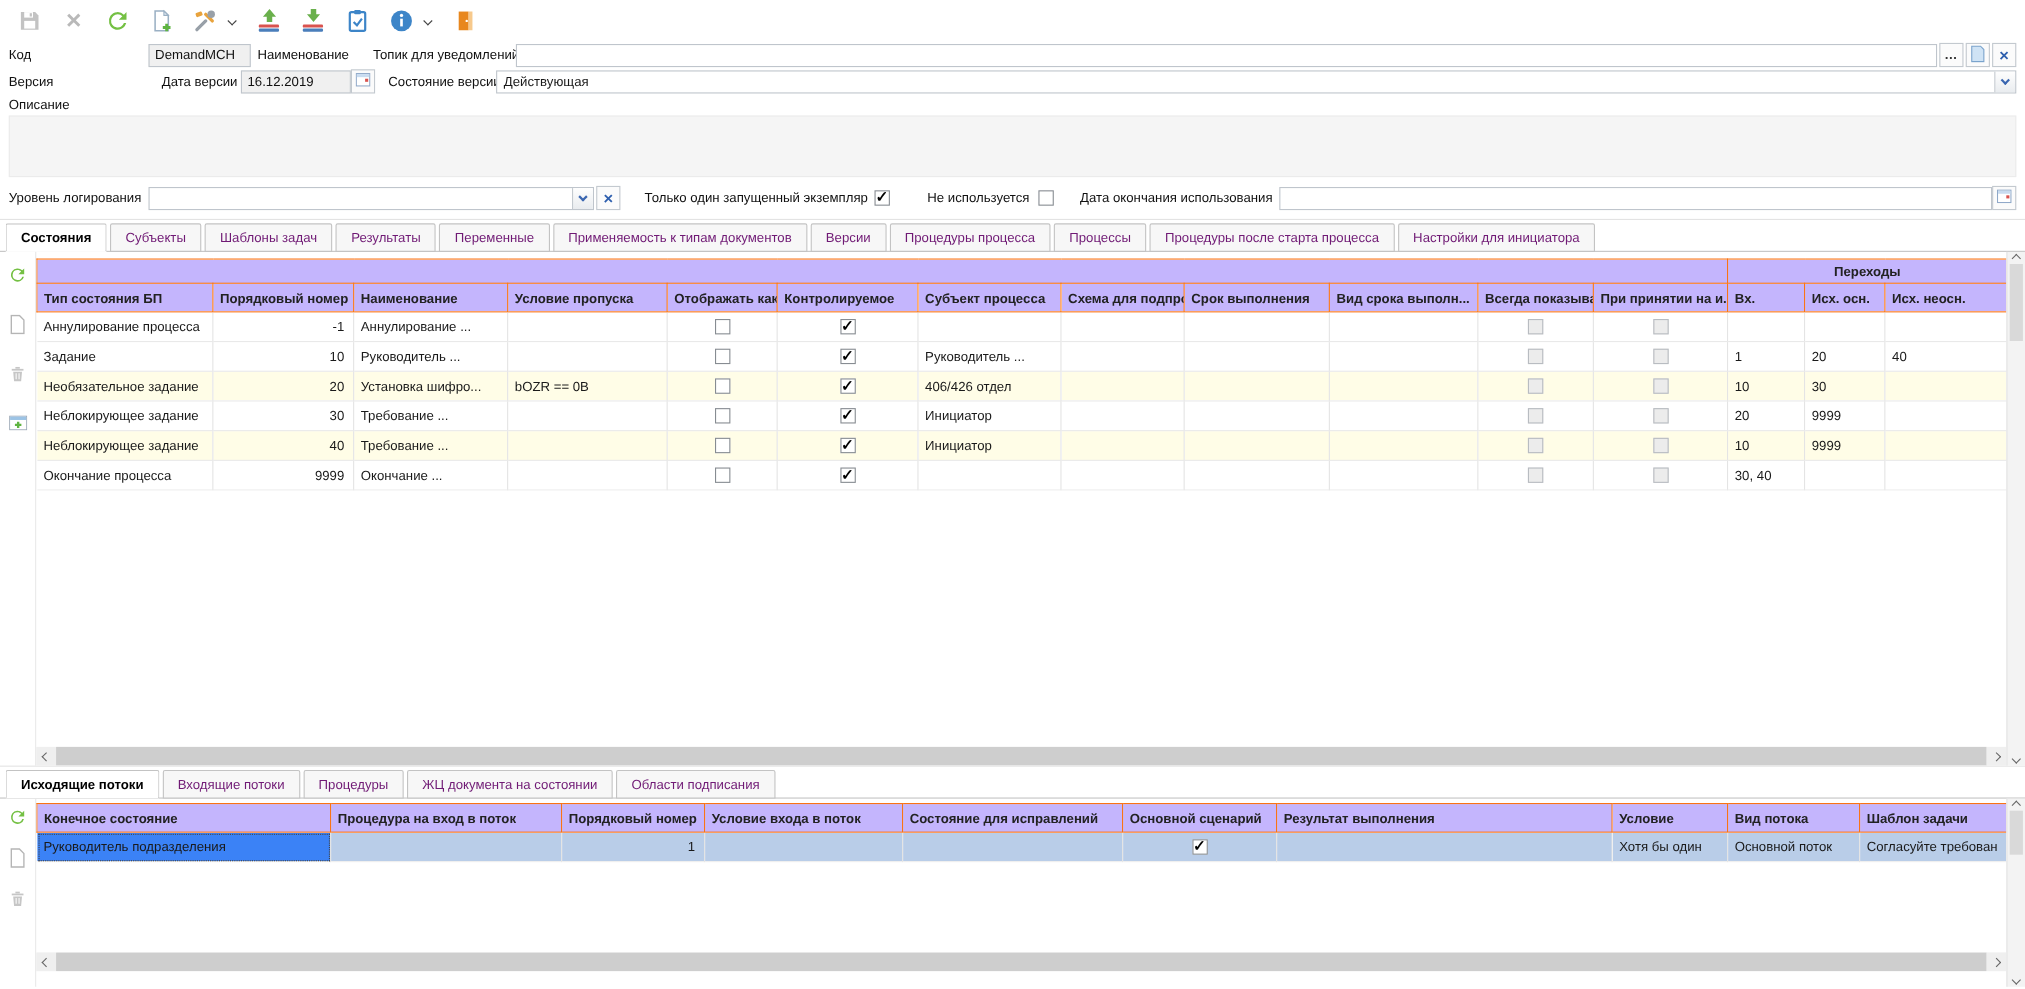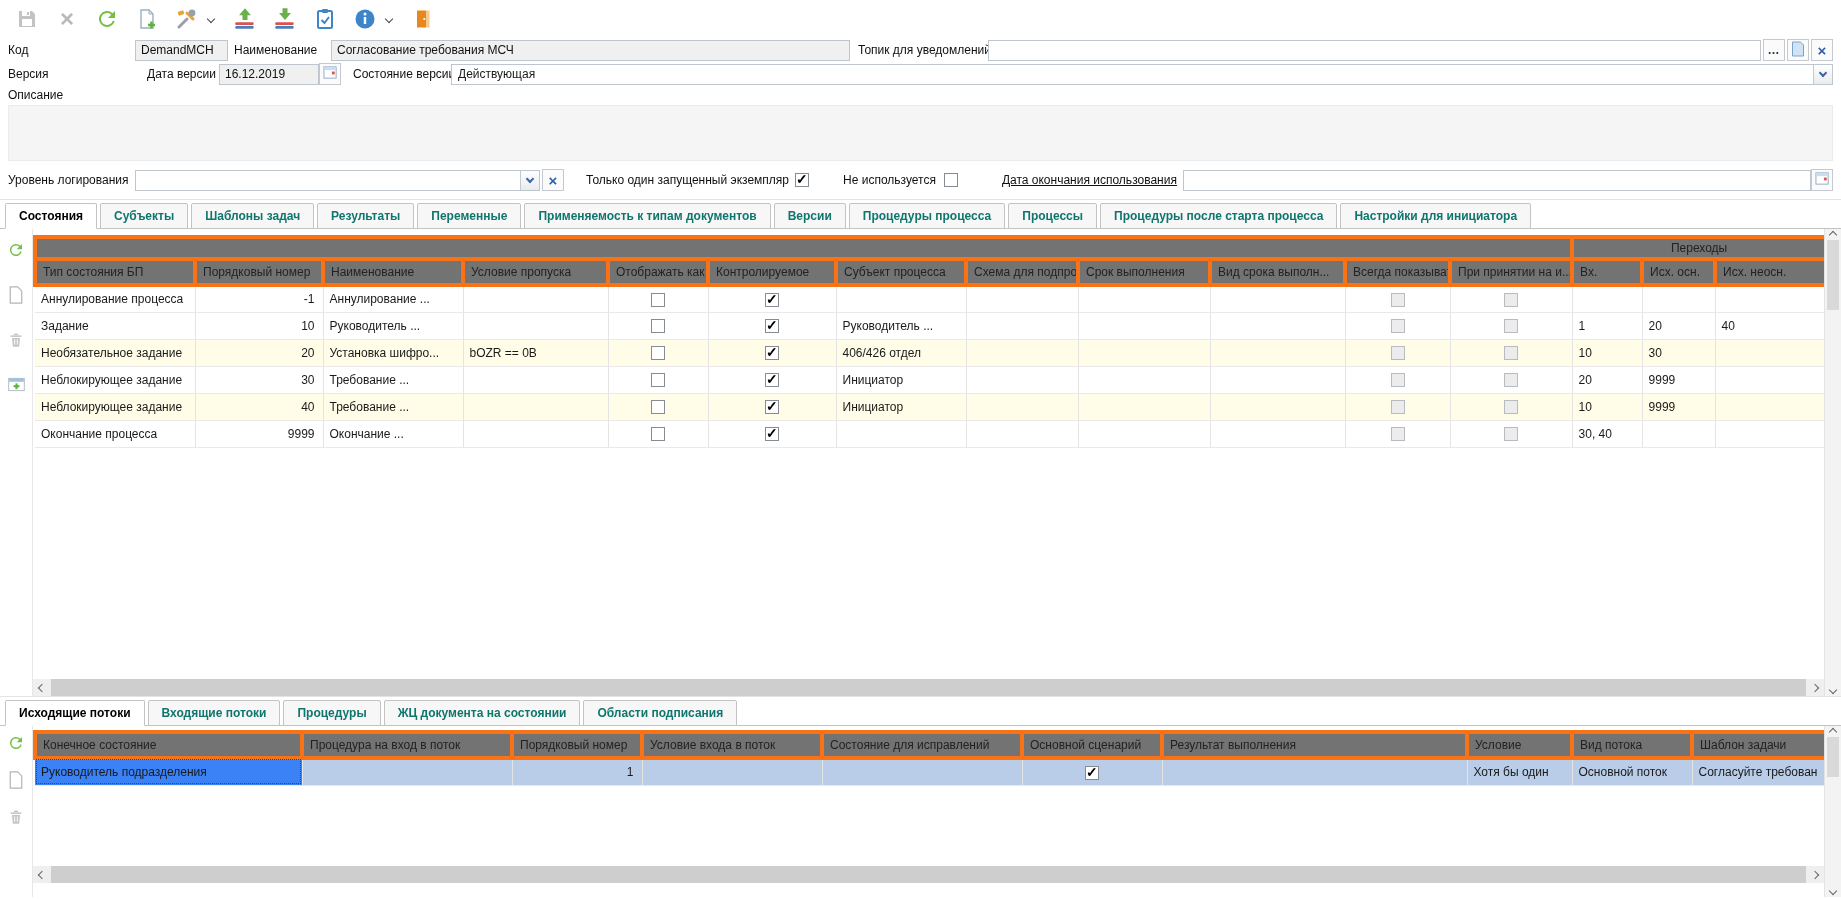--- a/index.html
+++ b/index.html
@@ -27,34 +27,34 @@
   .chev { width:6px; height:6px; border-right:2px solid #3a66b0; border-bottom:2px solid #3a66b0; transform:rotate(45deg); margin-top:-3px; }
   .sq { width:22px; height:22px; border:1px solid #c3c9cf; background:#fbfbfb; display:flex; align-items:center; justify-content:center; margin-left:2px; }
   .bluex { color:#2e5fae; font-weight:bold; font-size:15px; line-height:15px; }
   .dots { font-weight:bold; letter-spacing:1px; color:#333; line-height:8px; }
   .desc-box { margin:2px 8px 0 8px; height:56px; background:#f5f5f5; border:1px solid #ebebeb; }
   .cb { width:14px; height:14px; border:1px solid #878c92; background:#fff; position:relative; display:inline-block; vertical-align:middle; }
   .cb.checked::after { content:"✓"; position:absolute; left:0px; top:-3px; font-size:14px; font-weight:bold; color:#000; }
   .cb.disabled { background:#ececec; border-color:#b8bcc1; }
   
   .tabstrip { display:flex; align-items:flex-end; height:30px; border-bottom:1px solid #c3c3c3; border-top:1px solid #e3e3e3; padding-left:3px; background:#fff; margin-top:6px; }
-  .tab { border:1px solid #c3c3c3; border-bottom:1px solid #c3c3c3; background:#f7f7f7; color:#0f766e;
-         padding:0 13px; height:26px; line-height:24px; margin:0 1px -1px 2px; border-radius:2px 2px 0 0; white-space:nowrap;font-weight:bold; }
+  .tab { border:1px solid #c3c3c3; border-bottom:1px solid #c3c3c3; background:#f7f7f7; color:#701a75;
+         padding:0 13px; height:26px; line-height:24px; margin:0 1px -1px 2px; border-radius:2px 2px 0 0; white-space:nowrap; }
   .tab.active { background:#fff; border-bottom:1px solid #fff; font-weight:bold; color:#000; }
   
   .area { display:flex; }
   .area-main { height:467px; }
   .area-flow { height:171px; }
   .rail { width:33px; border-right:1px solid #e7e7e7; display:flex; flex-direction:column; align-items:center; padding-top:12px; gap:24px; }
   .rail-flow { padding-top:8px; gap:16px; }
   .gridwrap { flex:1; display:flex; flex-direction:column; overflow:hidden; padding-top:6px; }
   .gridwrap-flow { padding-top:4px; }
   table.grid { border-collapse:collapse; table-layout:fixed; width:1791px; }
   .grid th, .grid td { overflow:hidden; white-space:nowrap; }
-  .grid th { background:#737373; border:4px solid #f97316; font-weight:normal; text-align:left; padding:0 6px; height:26px; color:#222; }
+  .grid th { background:#c4b5fd; border:1px solid #f97316; font-weight:bold; text-align:left; padding:0 6px; height:26px; color:#222; }
   .grid th.ghead { height:22px; }
   .grid th.center { text-align:center; }
   .grid td { border-right:1px solid #e4e4e4; border-bottom:1px solid #e9e9e9; padding:0 6px; height:27px; background:#fff; }
   tr.zebra td { background:#fffde7; }
   tr.sel td { background:#b9cde8; }
   tr.sel td.focus { background:#faf5d0; outline:1px dotted #444; outline-offset:-2px; }
   tr.sel td.focus-w { background:#3b82f6; outline:1px dotted #444; outline-offset:-2px; }
   td.num { text-align:right; padding-right:8px; }
   td.ck { text-align:center; }
   .filler { flex:1; background:#fff; }
@@ -165,21 +165,20 @@
         </svg>
       </span>
     </div>
 </div>
 
 <div class="frm">
   <div class="frow">
     <span class="lbl" style="width:127px;">Код</span>
     <input class="inp ro" style="width: 93px;" readonly="" value="DemandMCH">
     <span class="lbl" style="margin-left:6px; width:97px;">Наименование</span>
-    <input class="inp ro" style="width: 519px;" readonly="" value="Согласование требования МСЧ">
     <span class="lbl" style="margin-left:8px; width:130px;">Топик для уведомлений</span>
     <input class="inp" style="flex: 1 1 0%;" value="">
     <div class="sq">
         <span class="dots">…</span>
       </div>
     <div class="sq">
         <span>
       <svg width="14" height="16" viewBox="0 0 14 16">
             <path d="M1.5 1h8l3 3v11h-11z" fill="#cfe3f5" stroke="#7aa3cc"></path>
           </svg></span>
@@ -223,21 +222,21 @@
           <span class="chev"></span>
         </span>
     </div>
     <div class="sq">
         <span class="bluex">×</span>
       </div>
     <span class="lbl" style="margin-left:22px;">Только один запущенный экземпляр</span>
     <span class="cb checked" style="margin-left:6px;"></span>
     <span class="lbl" style="margin-left:34px;">Не используется</span>
     <span class="cb" style="margin-left:8px;"></span>
-    <span class="lbl" style="margin-left:44px;text-decoration:underline;">Дата окончания использования</span>
+    <span class="lbl" style="margin-left:24px;">Дата окончания использования</span>
     <input class="inp" style="flex: 1 1 0%; margin-left: 6px;" value="">
     <div class="sq" style="margin-left:0;">
         <span>
       <svg width="15" height="15" viewBox="0 0 16 16">
             <rect x="1" y="2" width="13" height="12" fill="#fff" stroke="#8fa8c8"></rect>
             <rect x="1.5" y="2.5" width="12" height="3" fill="#c9dcf0"></rect>
             <rect x="9.5" y="7" width="3" height="3" fill="#d9534f"></rect>
           </svg></span>
       </div>
   </div>

